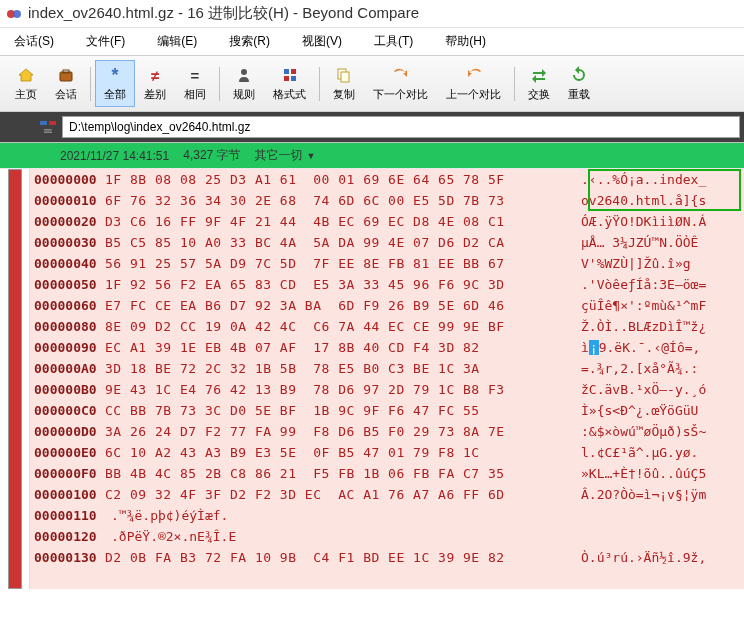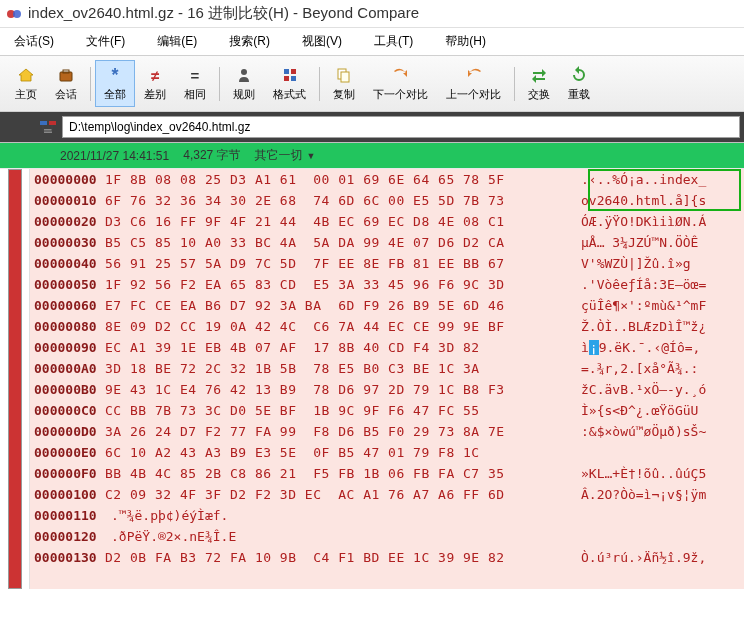--- a/index.html
+++ b/index.html
@@ -189,20 +189,20 @@
       <div class="hexrow"><span class="offset">00000030</span><span class="hexbytes">B5 C5 85 10 A0 33 BC 4A  5A DA 99 4E 07 D6 D2 CA</span><span class="ascii">µÅ… 3¼JZÚ™N.ÖÒÊ</span></div>
       <div class="hexrow"><span class="offset">00000040</span><span class="hexbytes">56 91 25 57 5A D9 7C 5D  7F EE 8E FB 81 EE BB 67</span><span class="ascii">V'%WZÙ|]Žû.î»g</span></div>
       <div class="hexrow"><span class="offset">00000050</span><span class="hexbytes">1F 92 56 F2 EA 65 83 CD  E5 3A 33 45 96 F6 9C 3D</span><span class="ascii">.'VòêeƒÍå:3E–öœ=</span></div>
       <div class="hexrow"><span class="offset">00000060</span><span class="hexbytes">E7 FC CE EA B6 D7 92 3A BA  6D F9 26 B9 5E 6D 46</span><span class="ascii">çüÎê¶×':ºmù&amp;¹^mF</span></div>
       <div class="hexrow"><span class="offset">00000080</span><span class="hexbytes">8E 09 D2 CC 19 0A 42 4C  C6 7A 44 EC CE 99 9E BF</span><span class="ascii">Ž.ÒÌ..BLÆzDìÎ™ž¿</span></div>
       <div class="hexrow"><span class="offset">00000090</span><span class="hexbytes">EC A1 39 1E EB 4B 07 AF  17 8B 40 CD F4 3D 82</span><span class="ascii">ì<span class="cursor-mark">¡</span>9.ëK.¯.‹@Íô=‚</span></div>
       <div class="hexrow"><span class="offset">000000A0</span><span class="hexbytes">3D 18 BE 72 2C 32 1B 5B  78 E5 B0 C3 BE 1C 3A</span><span class="ascii">=.¾r,2.[xå°Ã¾.:</span></div>
       <div class="hexrow"><span class="offset">000000B0</span><span class="hexbytes">9E 43 1C E4 76 42 13 B9  78 D6 97 2D 79 1C B8 F3</span><span class="ascii">žC.ävB.¹xÖ—-y.¸ó</span></div>
       <div class="hexrow"><span class="offset">000000C0</span><span class="hexbytes">CC BB 7B 73 3C D0 5E BF  1B 9C 9F F6 47 FC 55</span><span class="ascii">Ì»{s&lt;Ð^¿.œŸöGüU</span></div>
       <div class="hexrow"><span class="offset">000000D0</span><span class="hexbytes">3A 26 24 D7 F2 77 FA 99  F8 D6 B5 F0 29 73 8A 7E</span><span class="ascii">:&amp;$×òwú™øÖµð)sŠ~</span></div>
-      <div class="hexrow"><span class="offset">000000E0</span><span class="hexbytes">6C 10 A2 43 A3 B9 E3 5E  0F B5 47 01 79 F8 1C</span></div>
+      <div class="hexrow"><span class="offset">000000E0</span><span class="hexbytes">6C 10 A2 43 A3 B9 E3 5E  0F B5 47 01 79 F8 1C</span><span class="ascii">l.¢C£¹ã^.µG.yø.</span></div>
       <div class="hexrow"><span class="offset">000000F0</span><span class="hexbytes">BB 4B 4C 85 2B C8 86 21  F5 FB 1B 06 FB FA C7 35</span><span class="ascii">»KL…+È†!õû..ûúÇ5</span></div>
       <div class="hexrow"><span class="offset">00000100</span><span class="hexbytes">C2 09 32 4F 3F D2 F2 3D EC  AC A1 76 A7 A6 FF 6D</span><span class="ascii">Â.2O?Òò=ì¬¡v§¦ÿm</span></div>
       <div class="hexrow"><span class="offset">00000110</span><span class="ascii">.™¾ë.pþ¢)éýÌæf.</span></div>
       <div class="hexrow"><span class="offset">00000120</span><span class="ascii">.ðPëŸ.®2×.nE¾Î.E</span></div>
       <div class="hexrow"><span class="offset">00000130</span><span class="hexbytes">D2 0B FA B3 72 FA 10 9B  C4 F1 BD EE 1C 39 9E 82</span><span class="ascii">Ò.ú³rú.›Äñ½î.9ž‚</span></div>
     </div>
 </div>
 
 </body></html>

